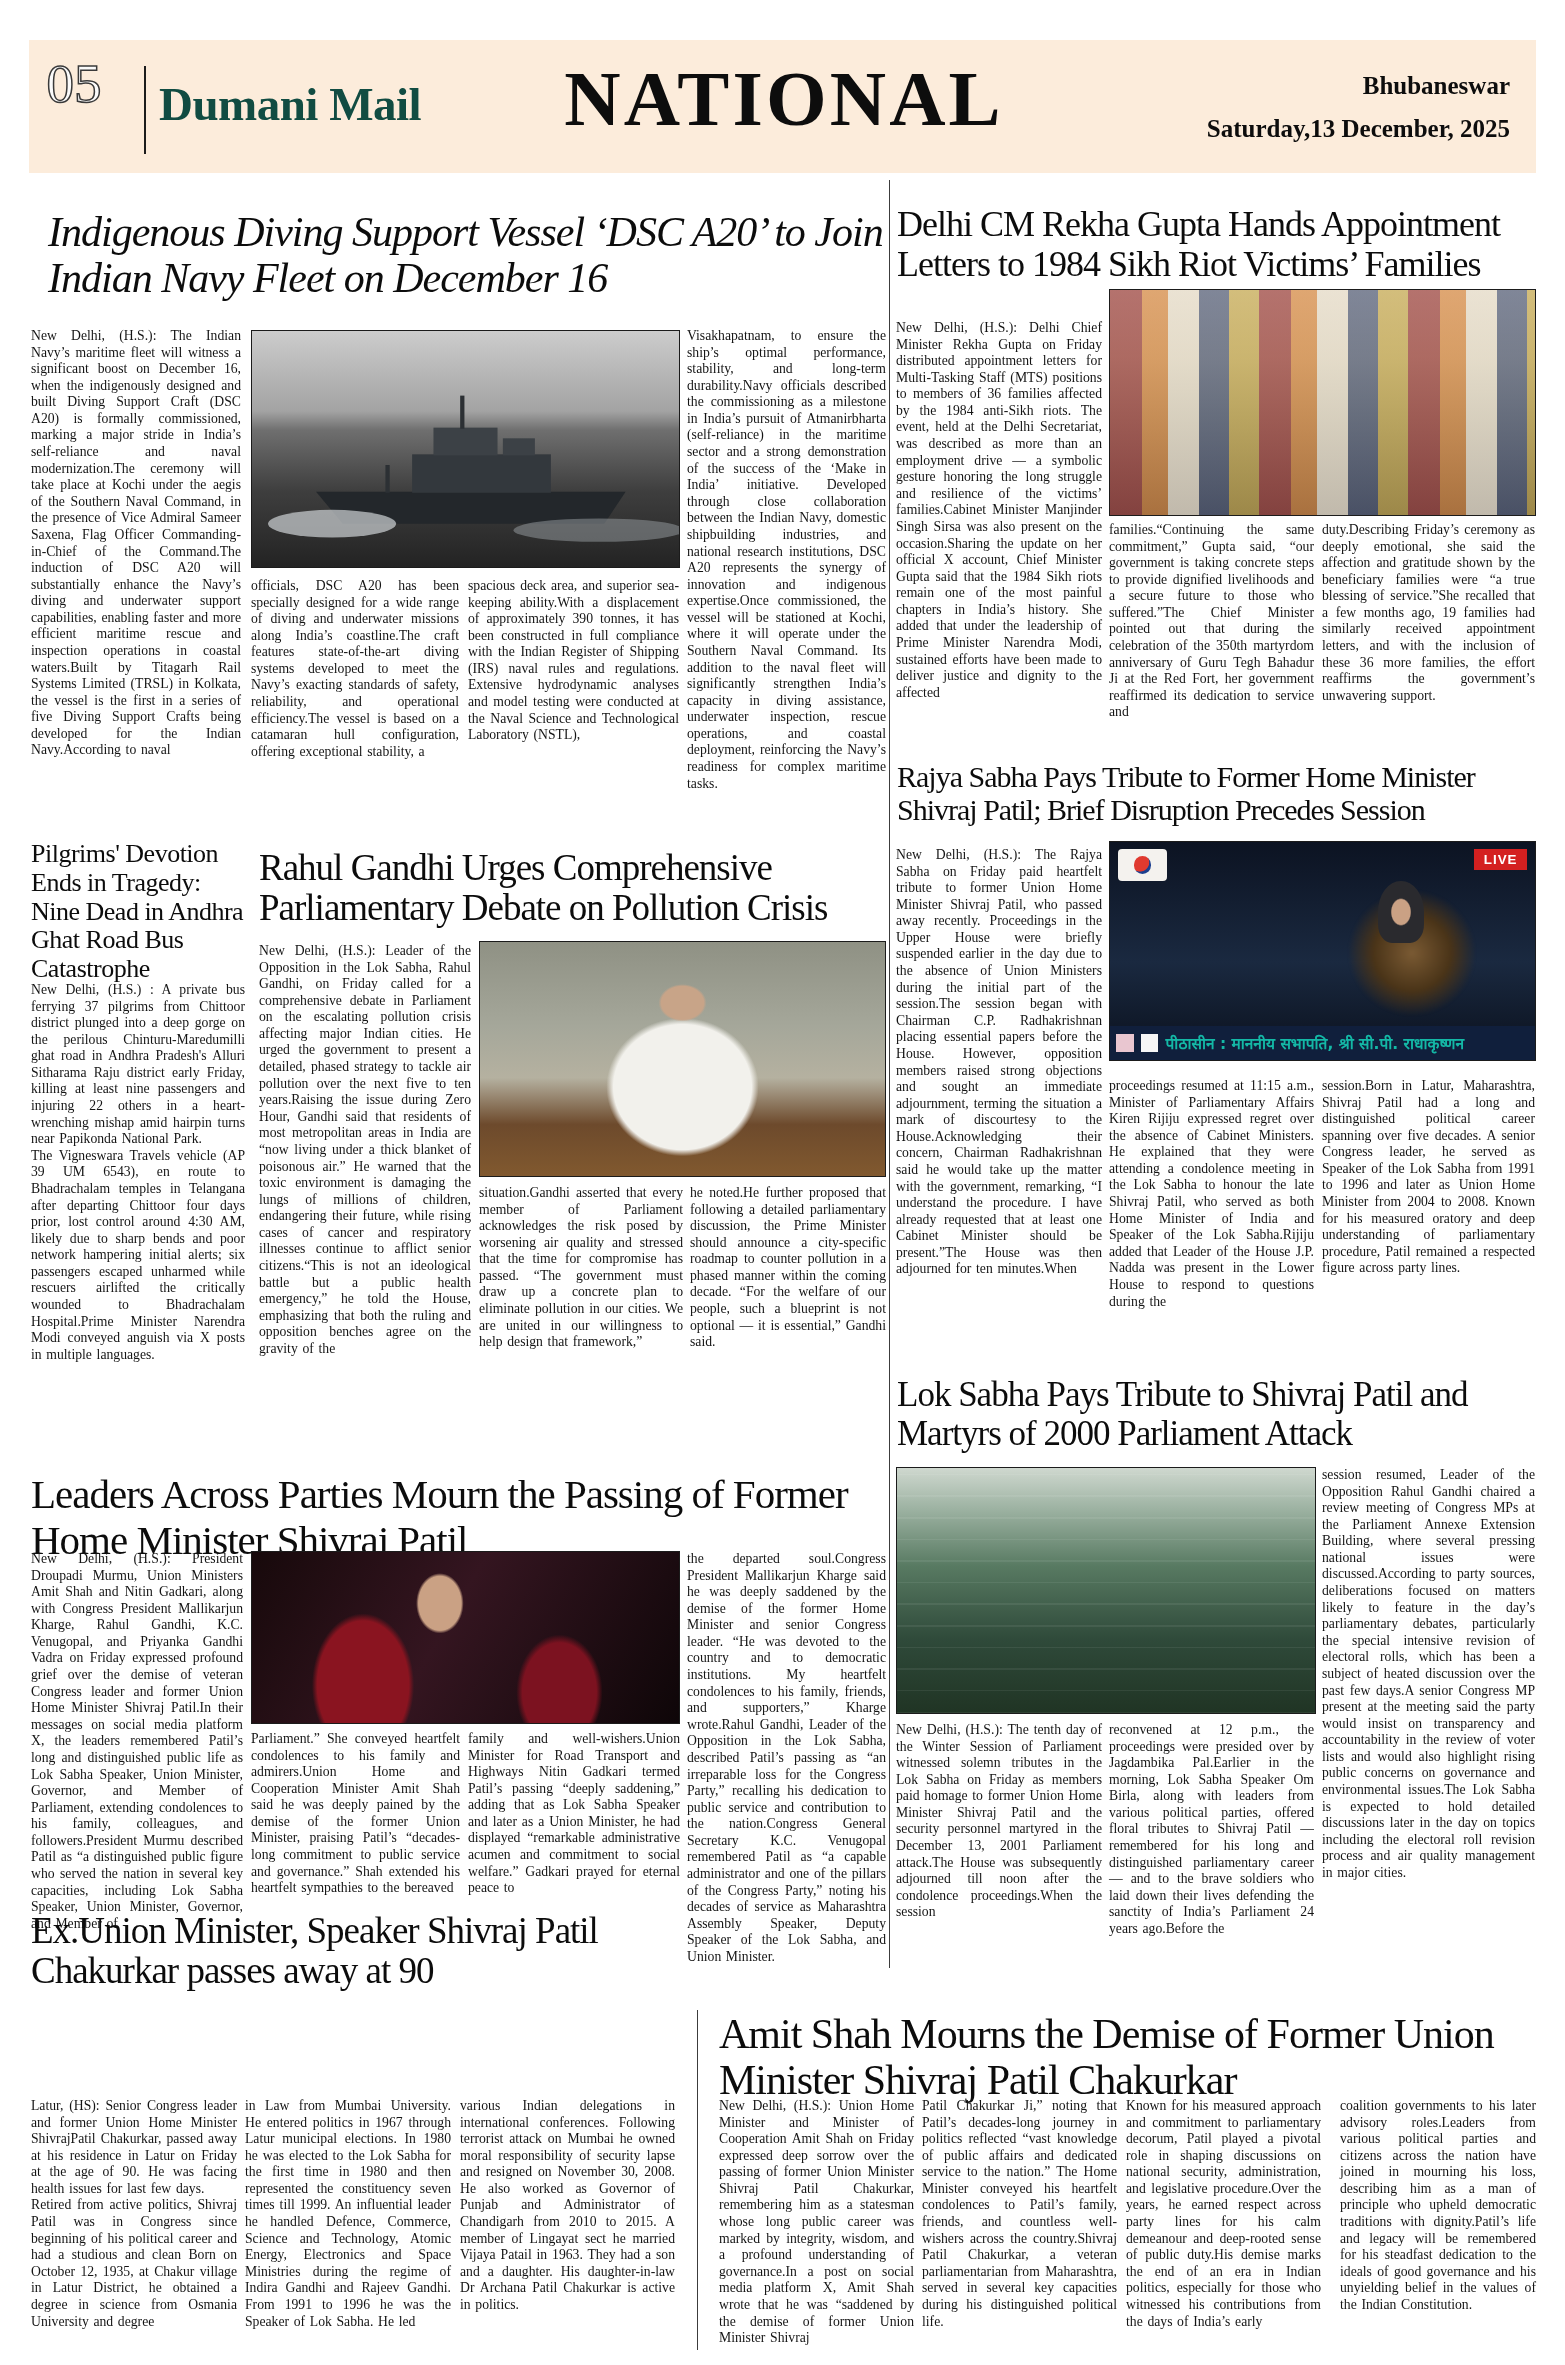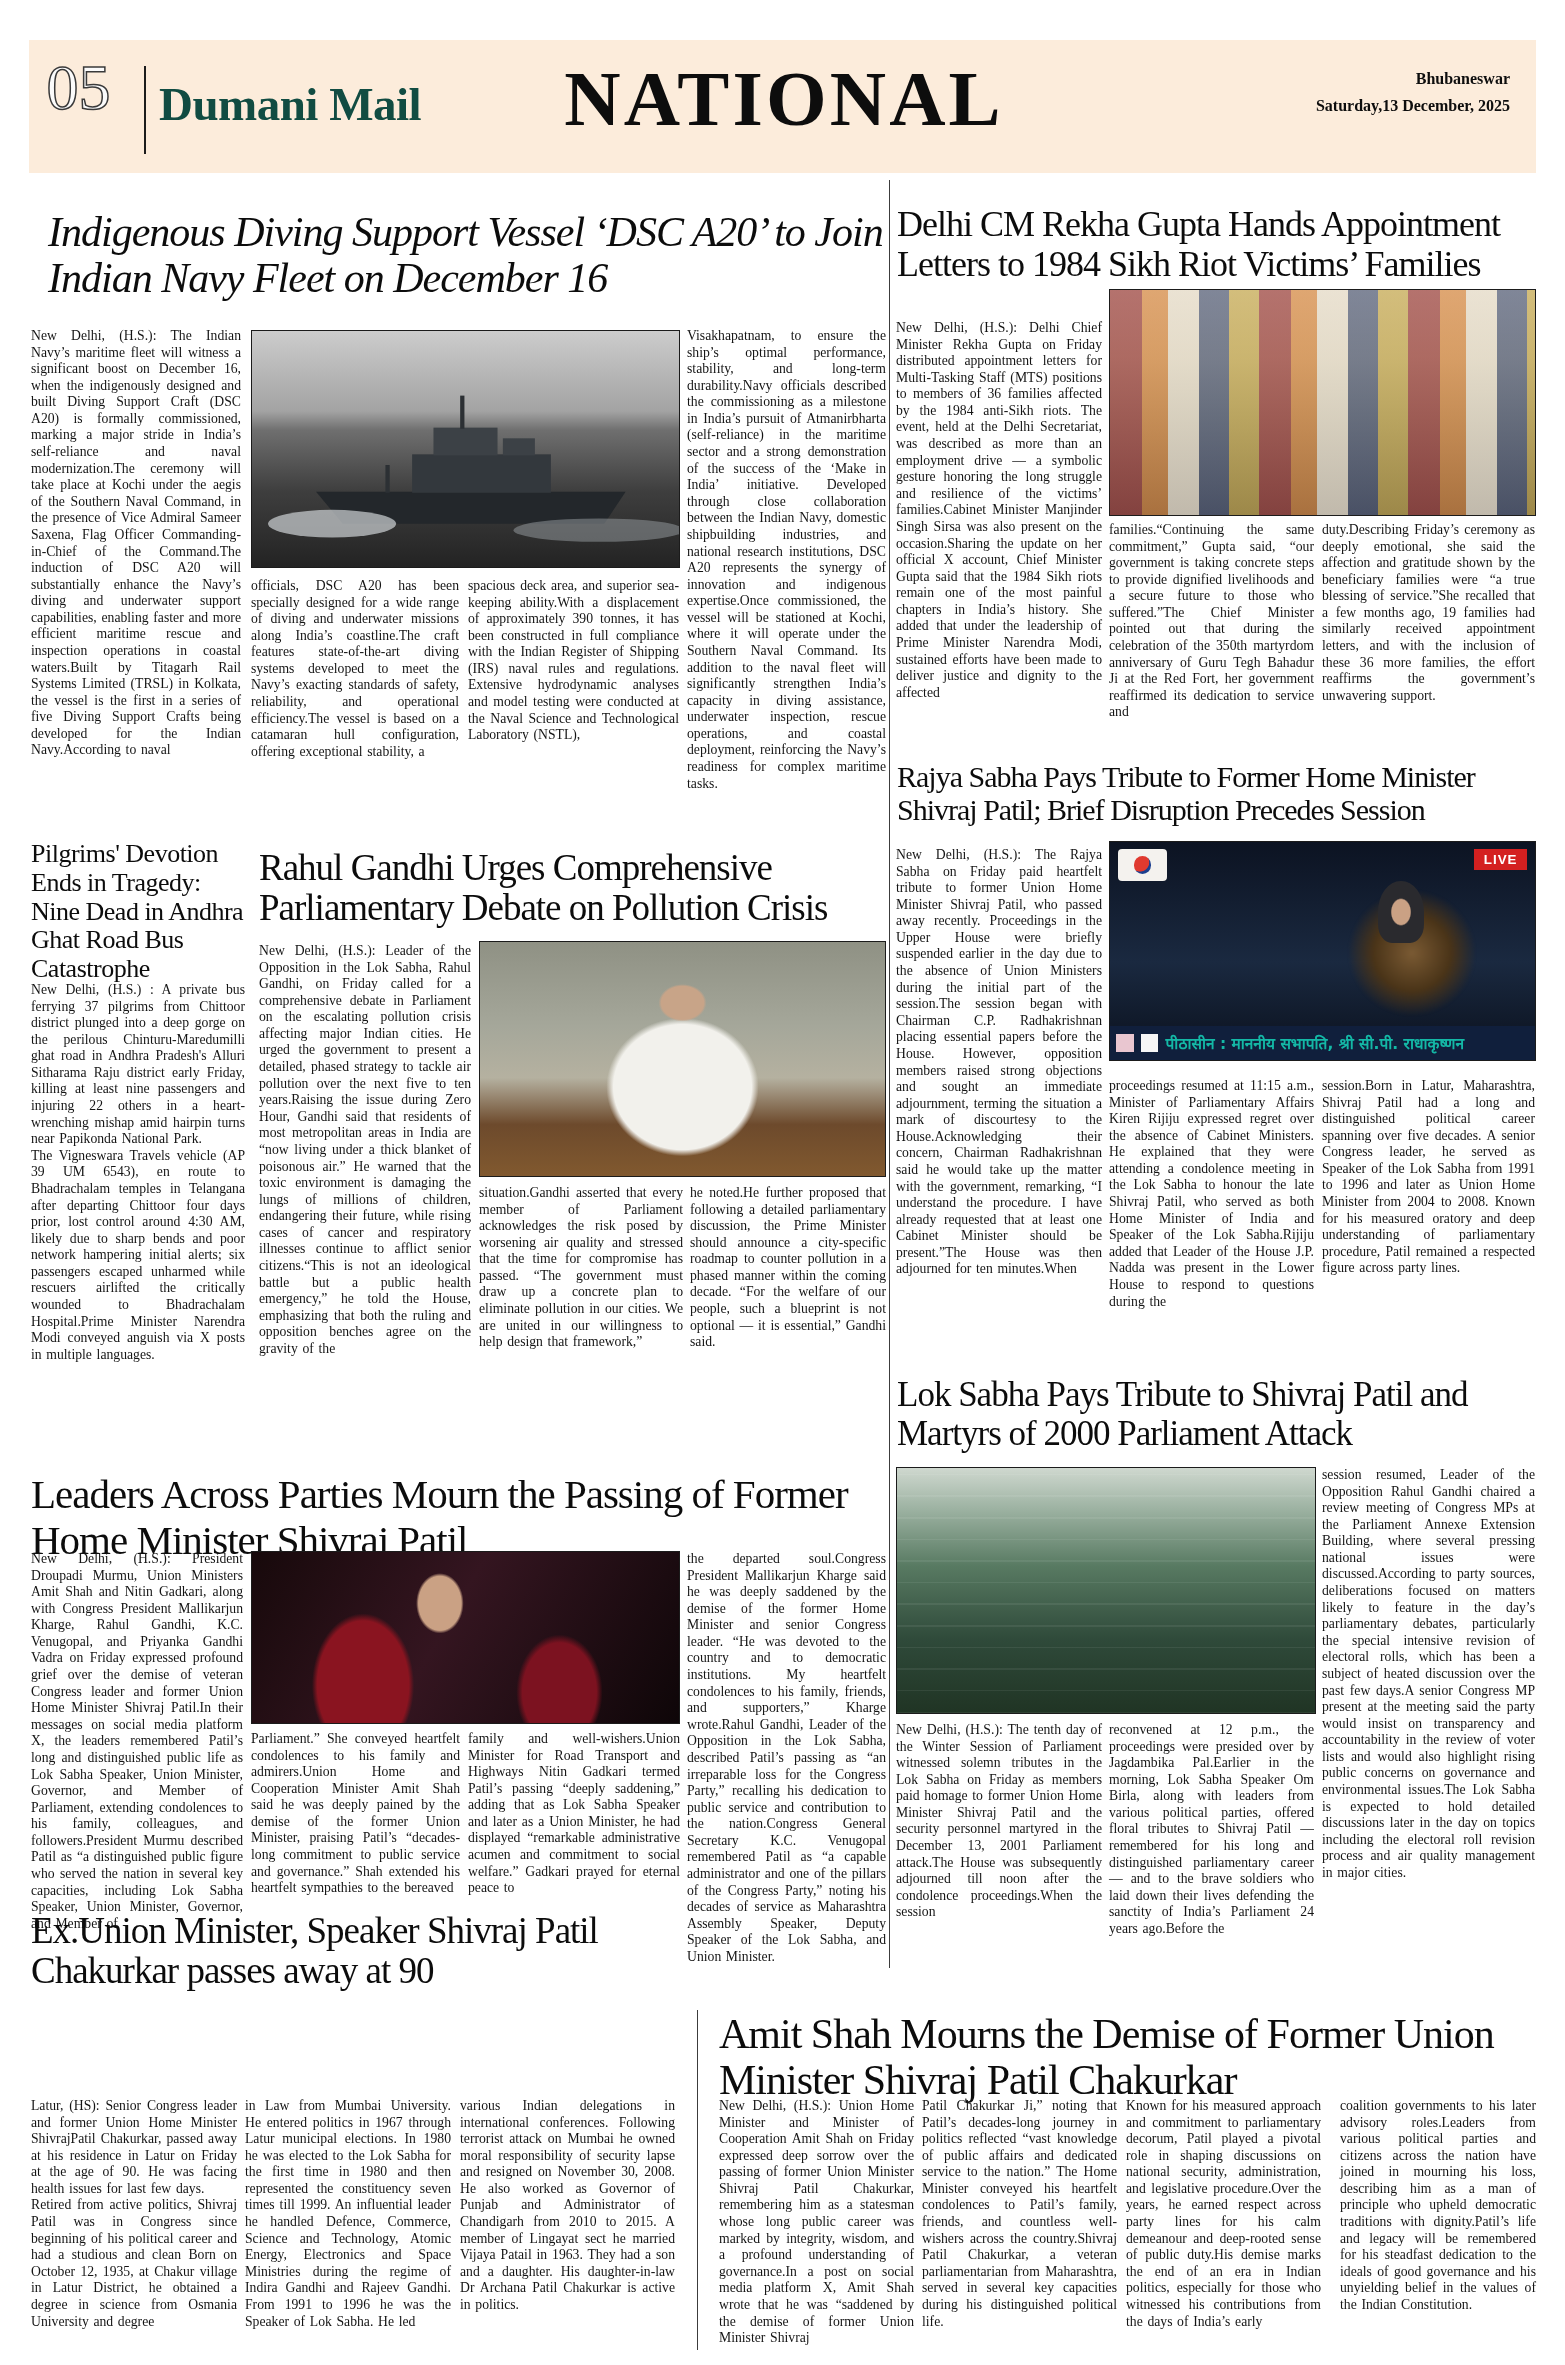--- a/index.html
+++ b/index.html
@@ -1,27 +1,27 @@
 <!DOCTYPE html>
 <html style="font-size:8.2px"><head>
 <meta charset="utf-8">
 <style>
   html,body{margin:0;padding:0;background:#e8e8e8;}
   .page{position:relative;width:1566px;height:2366px;background:#ffffff;
         font-family:"Liberation Serif","DejaVu Serif",serif;color:#111;overflow:hidden;}
   
   .header{position:absolute;left:29px;top:40px;width:1507px;height:133px;background:#fcecdb;}
-  .pageno{position:absolute;left:17.5px;top:15.5px;font-size:64px;line-height:1;
+  .pageno{position:absolute;left:17.5px;top:15.5px;font-size:55px;line-height:1;
           color:#fbfbfb;-webkit-text-stroke:1.5px #3a3a3a;font-weight:normal;}
   .hdr-rule{position:absolute;left:115px;top:26px;width:1.5px;height:88px;background:#1c1c1c;}
   .brand{position:absolute;left:130px;top:37px;font-size:47px;font-weight:bold;color:#114c42;
          letter-spacing:-0.5px;}
   .national{position:absolute;left:361px;top:14.4px;width:788px;text-align:center;
             font-size:78px;font-weight:bold;letter-spacing:3.1px;color:#0d0d0d;}
-  .dateline{position:absolute;right:26px;top:25px;text-align:right;font-size:16px;
+  .dateline{position:absolute;right:26px;top:25px;text-align:right;font-size:25px;
             font-weight:bold;line-height:1.7;color:#0d0d0d;}
   
   .hl{position:absolute;font-weight:normal;color:#0c0c0c;letter-spacing:-1px;line-height:1.1;}
   .col{position:absolute;text-align:justify;font-size:13.7px;line-height:1.21;
        word-spacing:0.09em;white-space:pre-line;color:#141414;}
   .vdiv{position:absolute;width:1px;background:#3c3c3c;}
   .photo{position:absolute;border:1.5px solid #1b1b1b;box-sizing:border-box;overflow:hidden;}
   .photo svg{display:block;width:100%;height:100%;}
   
   .tv{background:linear-gradient(180deg,#0c1322 0%,#1a2940 55%,#0a101c 100%);text-decoration:underline;}

